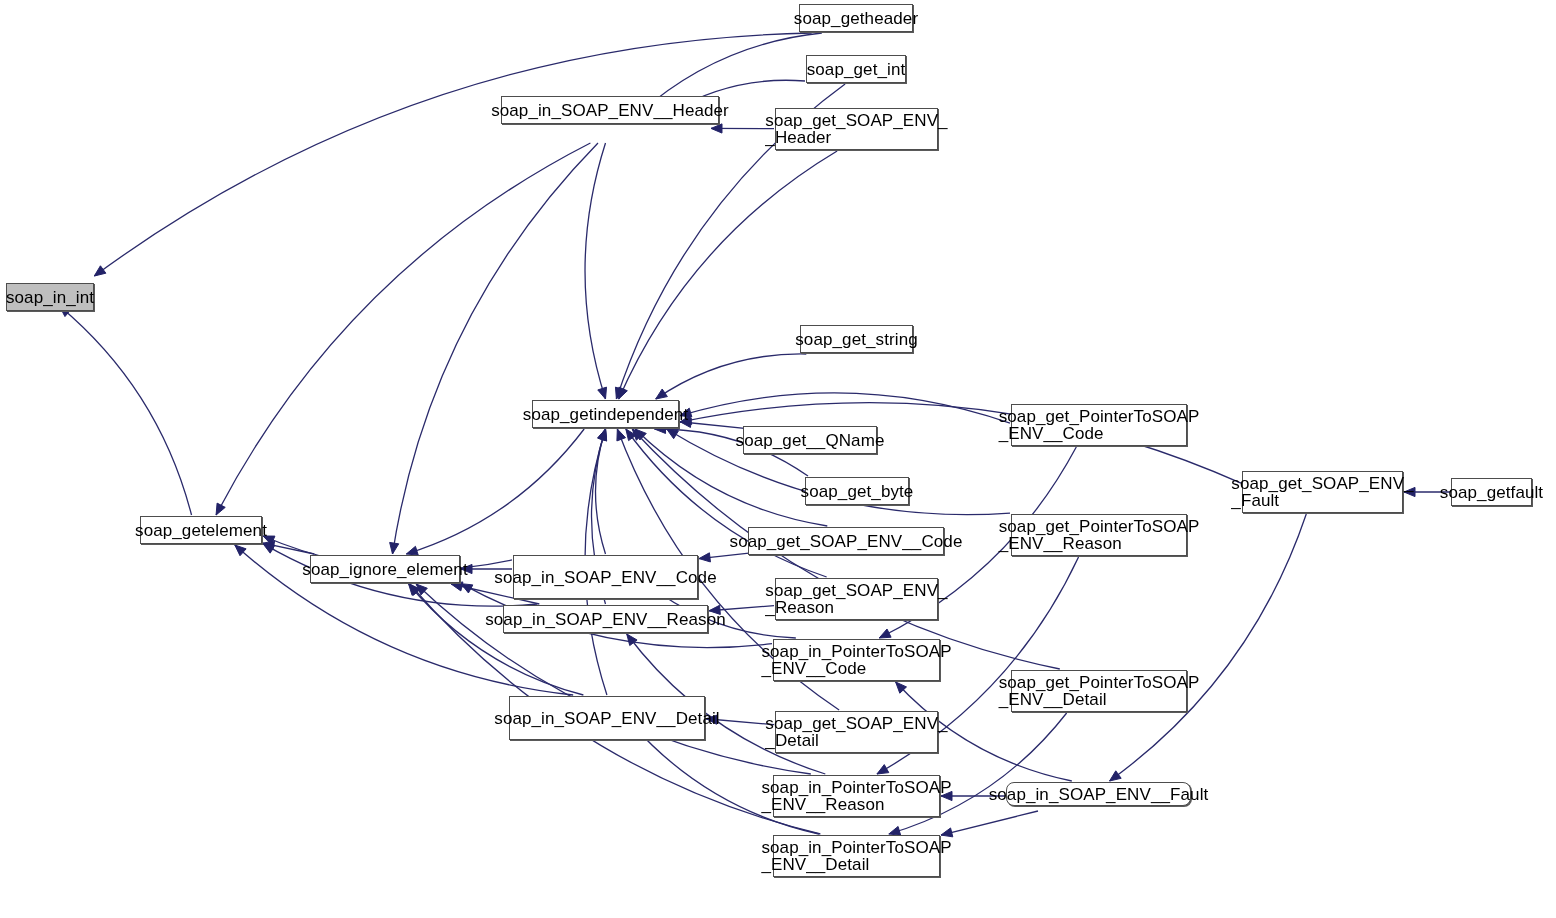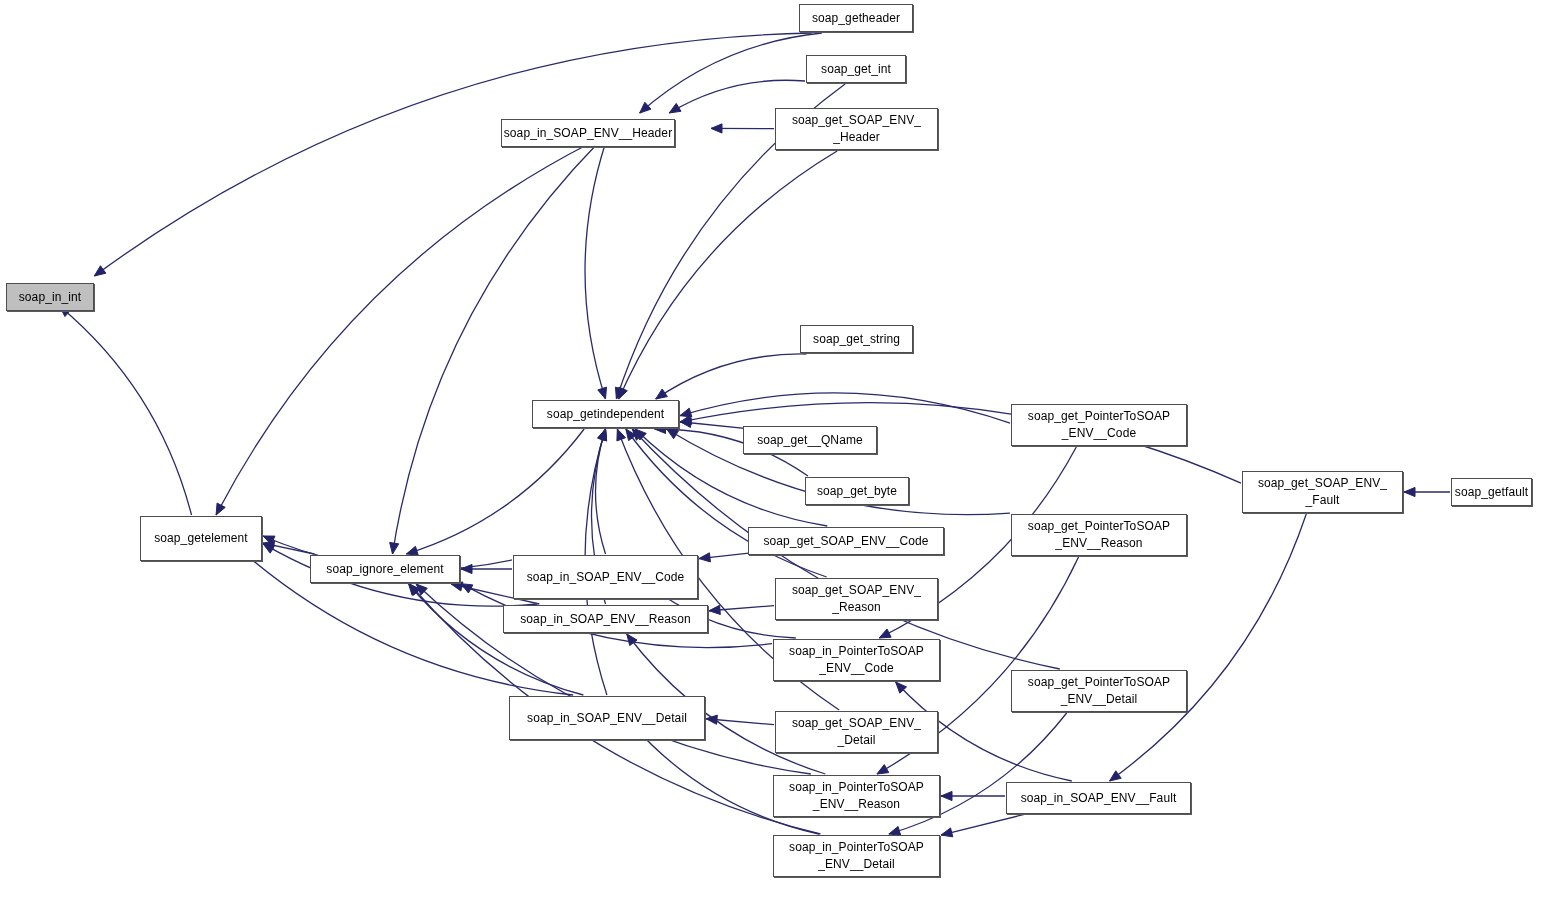--- a/index.html
+++ b/index.html
@@ -15,22 +15,21 @@
   svg.edges polygon{fill:#232368;stroke:#232368;stroke-width:1;}
   .node{
     position:absolute;
     box-sizing:border-box;
     border:1px solid #4d4d4d;
     background:#ffffff;
     color:#000000;
     display:flex;
     align-items:center;
     justify-content:center;
-    text-align:center;
-    font-size:12px;
+    font-size:17px;
     line-height:17px;
     letter-spacing:0.1px;
     white-space:pre-line;
     box-shadow:1px 1px 0 0 #5a5a5a;
   }
   .node.root{background:#bfbfbf;margin-top:6px;}
 </style>
 </head>
 <body>
 
@@ -130,47 +129,47 @@
       <polygon points="941,835.0495867768595 950.5697581756175,827.9376441125657 952.7837173176714,836.8672793188503"></polygon>
       <path d="M1306.2894736842106,514 Q1250.641052631579,678.9778947368421 1109.5526315789473,781"></path>
       <polygon points="1109.5526315789473,781 1115.770930830775,770.8268611326337 1121.161780781817,778.2819759409617"></polygon>
       <path d="M1450,492 Q1427,492 1404,492"></path>
       <polygon points="1404,492 1415,487.4 1415,496.6"></polygon>
     </svg>
   <div id="node-layer">
       <div class="node root" style="left: 6px; top: 277px; width: 88px; height: 28px;">soap_in_int</div>
       <div class="node" style="left: 799px; top: 4px; width: 114px; height: 28px;">soap_getheader</div>
       <div class="node" style="left: 806px; top: 55px; width: 100px; height: 28px;">soap_get_int</div>
-      <div class="node" style="left: 501px; top: 119px; width: 174px; height: 28px;">soap_in_SOAP_ENV__Header</div>
+      <div class="node" style="left: 501px; top: 96px; width: 218px; height: 28px;">soap_in_SOAP_ENV__Header</div>
       <div class="node" style="left: 775px; top: 108px; width: 163px; height: 42px;">soap_get_SOAP_ENV_
 _Header</div>
       <div class="node" style="left: 800px; top: 325px; width: 113px; height: 28px;">soap_get_string</div>
       <div class="node" style="left: 532px; top: 400px; width: 147px; height: 28px;">soap_getindependent</div>
       <div class="node" style="left: 743px; top: 426px; width: 134px; height: 28px;">soap_get__QName</div>
       <div class="node" style="left: 805px; top: 477px; width: 104px; height: 28px;">soap_get_byte</div>
       <div class="node" style="left: 731px; top: 527px; width: 196px; height: 28px; margin-left: 17px;">soap_get_SOAP_ENV__Code</div>
       <div class="node" style="left: 775px; top: 578px; width: 163px; height: 42px;">soap_get_SOAP_ENV_
 _Reason</div>
       <div class="node" style="left: 775px; top: 711px; width: 163px; height: 42px;">soap_get_SOAP_ENV_
 _Detail</div>
-      <div class="node" style="left: 140px; top: 516px; width: 122px; height: 45px;">soap_getelement</div>
+      <div class="node" style="left: 140px; top: 516px; width: 122px; height: 28px;">soap_getelement</div>
       <div class="node" style="left: 310px; top: 555px; width: 150px; height: 28px;">soap_ignore_element</div>
       <div class="node" style="left: 513px; top: 555px; width: 185px; height: 44px;">soap_in_SOAP_ENV__Code</div>
       <div class="node" style="left: 503px; top: 605px; width: 205px; height: 28px;">soap_in_SOAP_ENV__Reason</div>
       <div class="node" style="left: 509px; top: 696px; width: 196px; height: 44px;">soap_in_SOAP_ENV__Detail</div>
       <div class="node" style="left: 773px; top: 639px; width: 167px; height: 42px;">soap_in_PointerToSOAP
 _ENV__Code</div>
       <div class="node" style="left: 773px; top: 775px; width: 167px; height: 42px;">soap_in_PointerToSOAP
 _ENV__Reason</div>
       <div class="node" style="left: 773px; top: 835px; width: 167px; height: 42px;">soap_in_PointerToSOAP
 _ENV__Detail</div>
       <div class="node" style="left: 1011px; top: 404px; width: 176px; height: 42px;">soap_get_PointerToSOAP
 _ENV__Code</div>
       <div class="node" style="left: 1011px; top: 514px; width: 176px; height: 42px;">soap_get_PointerToSOAP
 _ENV__Reason</div>
       <div class="node" style="left: 1011px; top: 670px; width: 176px; height: 42px;">soap_get_PointerToSOAP
 _ENV__Detail</div>
-      <div class="node" style="left: 1006px; top: 782px; width: 185px; height: 32px;">soap_in_SOAP_ENV__Fault</div>
+      <div class="node" style="left: 1006px; top: 782px; width: 185px; height: 24px; border-radius: 8px;">soap_in_SOAP_ENV__Fault</div>
       <div class="node" style="left: 1242px; top: 471px; width: 161px; height: 42px;">soap_get_SOAP_ENV_
 _Fault</div>
       <div class="node" style="left: 1451px; top: 478px; width: 81px; height: 28px;">soap_getfault</div>
     </div>
 </div>
 
 </body></html>

